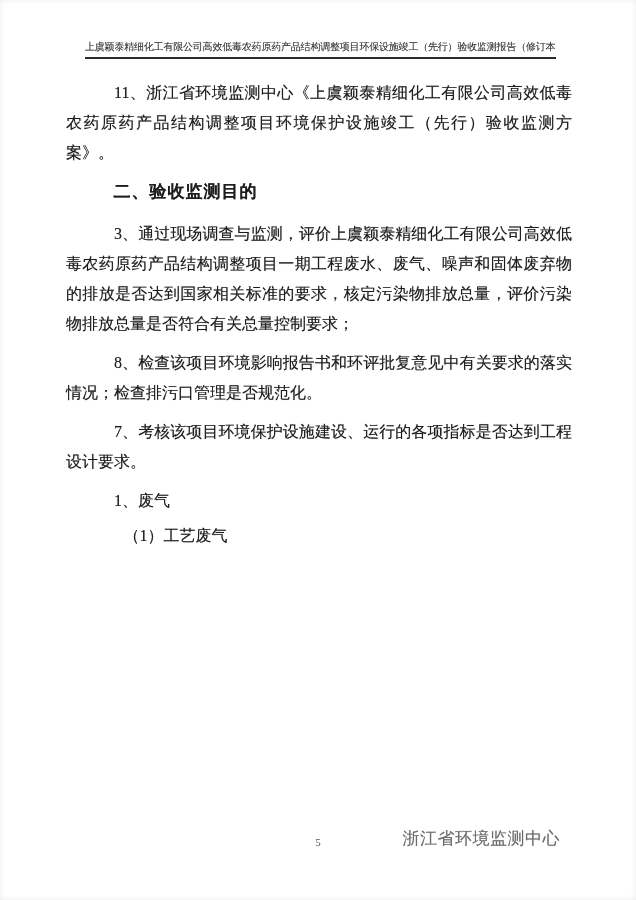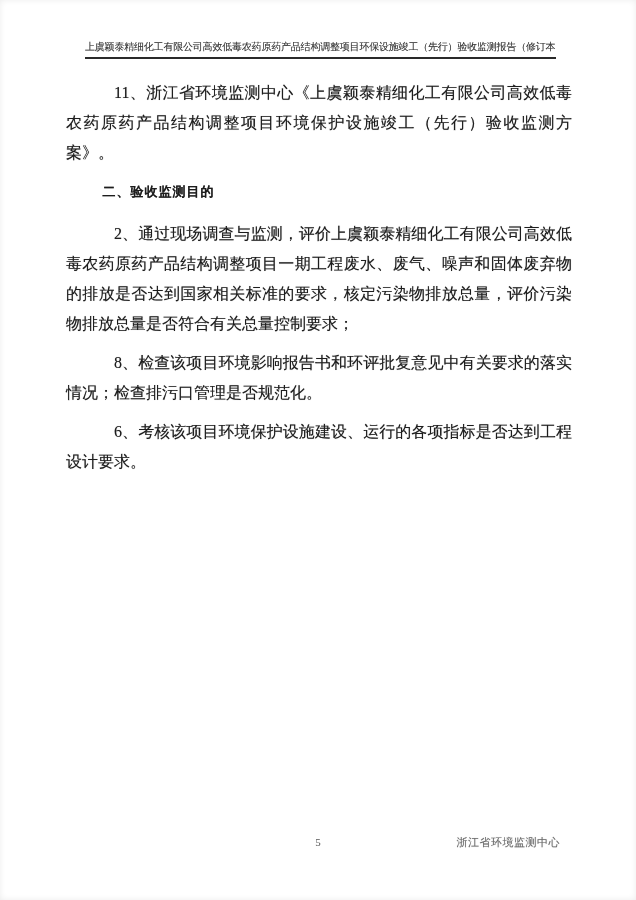--- a/index.html
+++ b/index.html
@@ -45,21 +45,21 @@
     text-justify: inter-character;
     text-shadow: 0 0 0.7px rgba(0,0,0,0.45);
   }
   .para {
     text-indent: 3em;
     margin: 0 0 9px 0;
     font-family: Liberation Serif, serif;
   }
   .heading {
     font-weight: bold;
-    font-size: 13px;
+    font-size: 17px;
     margin: 4px 0 12px 0;
     text-indent: 2.8em;
     font-family: "Liberation Sans", "DejaVu Sans", sans-serif;
     letter-spacing: 1px;
     text-shadow: 0 0 0.5px rgba(0,0,0,0.6);
   }
   .subline {
     text-indent: 3em;
     margin: 0 0 5px 0;
   }
@@ -73,47 +73,49 @@
     left: 0;
     width: 100%;
     text-align: center;
     font-size: 11px;
     color: #555;
   }
   .footer-org {
     position: absolute;
     bottom: 50px;
     right: 76px;
-    font-size: 11px;
+    font-size: 17px;
     color: #6c6c6c;
     letter-spacing: 0.5px;
     text-shadow: 0 0 0.8px rgba(0,0,0,0.3);
   }
 </style>
 </head>
 <body>
 
 <div class="page">
 
   <div class="running-header">上虞颖泰精细化工有限公司高效低毒农药原药产品结构调整项目环保设施竣工（先行）验收监测报告（修订本）</div>
 
   <div class="body-text">
 
     <p class="para">11、浙江省环境监测中心《上虞颖泰精细化工有限公司高效低毒农药原药产品结构调整项目环境保护设施竣工（先行）验收监测方案》。</p>
 
     <h2 class="heading">二、验收监测目的</h2>
 
-    <p class="para">2、通过现场调查与监测，评价上虞颖泰精细化工有限公司高效低毒农药原药产品结构调整项目一期工程废水、废气、噪声和固体废弃物的排放是否达到国家相关标准的要求，核定污染物排放总量，评价污染物排放总量是否符合有关总量控制要求；</p>
+    <p class="para">3、通过现场调查与监测，评价上虞颖泰精细化工有限公司高效低毒农药原药产品结构调整项目一期工程废水、废气、噪声和固体废弃物的排放是否达到国家相关标准的要求，核定污染物排放总量，评价污染物排放总量是否符合有关总量控制要求；</p>
 
     <p class="para">8、检查该项目环境影响报告书和环评批复意见中有关要求的落实情况；检查排污口管理是否规范化。</p>
 
-    <p class="para">6、考核该项目环境保护设施建设、运行的各项指标是否达到工程设计要求。</p>
+    <p class="para">7、考核该项目环境保护设施建设、运行的各项指标是否达到工程设计要求。</p>
 
 
+    <p class="subline">1、废气</p>
 
+    <p class="subline inner">（1）工艺废气</p>
 
 
   </div>
 
   <div class="footer-pagenum">5</div>
 
   <div class="footer-org">浙江省环境监测中心</div>
 
 </div>
 

